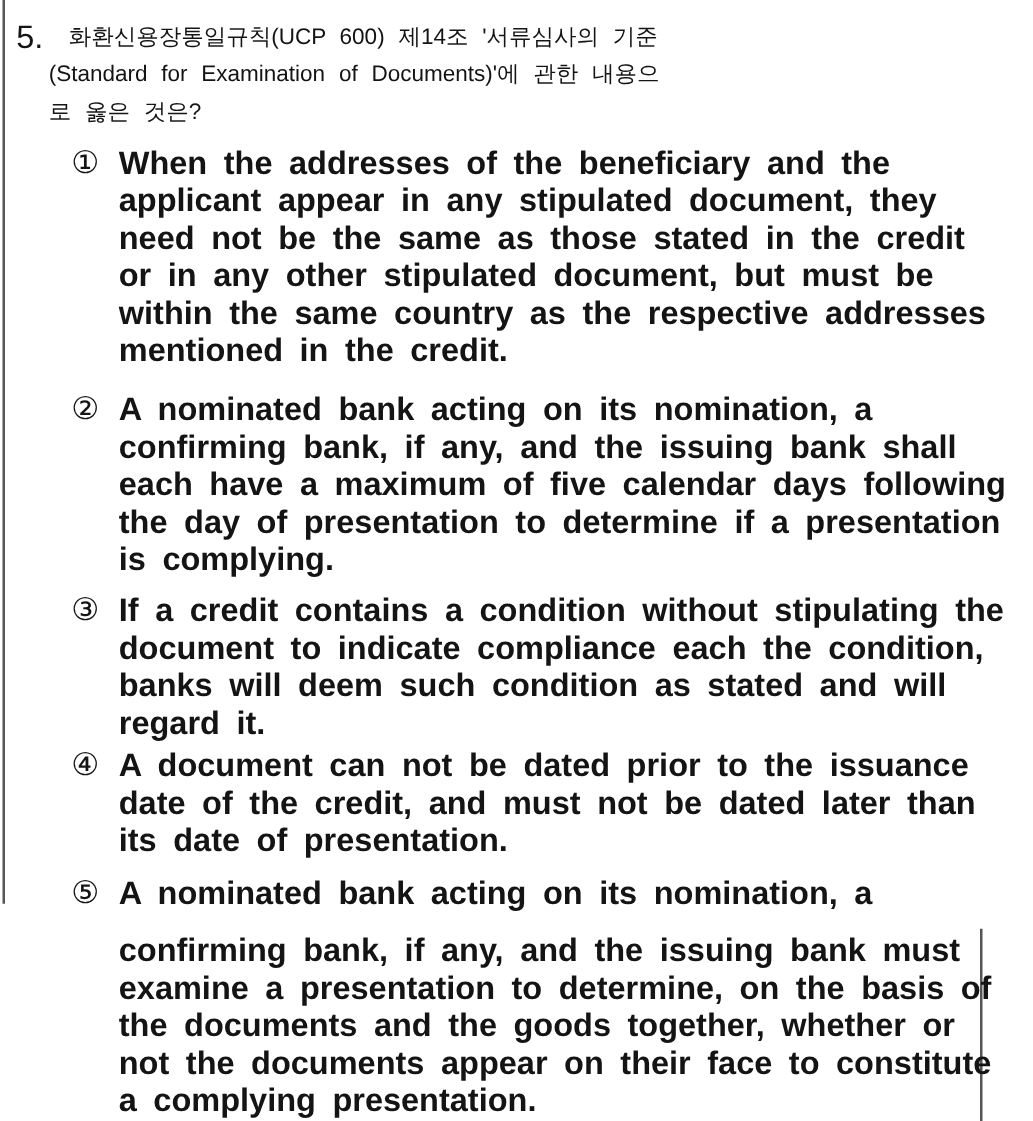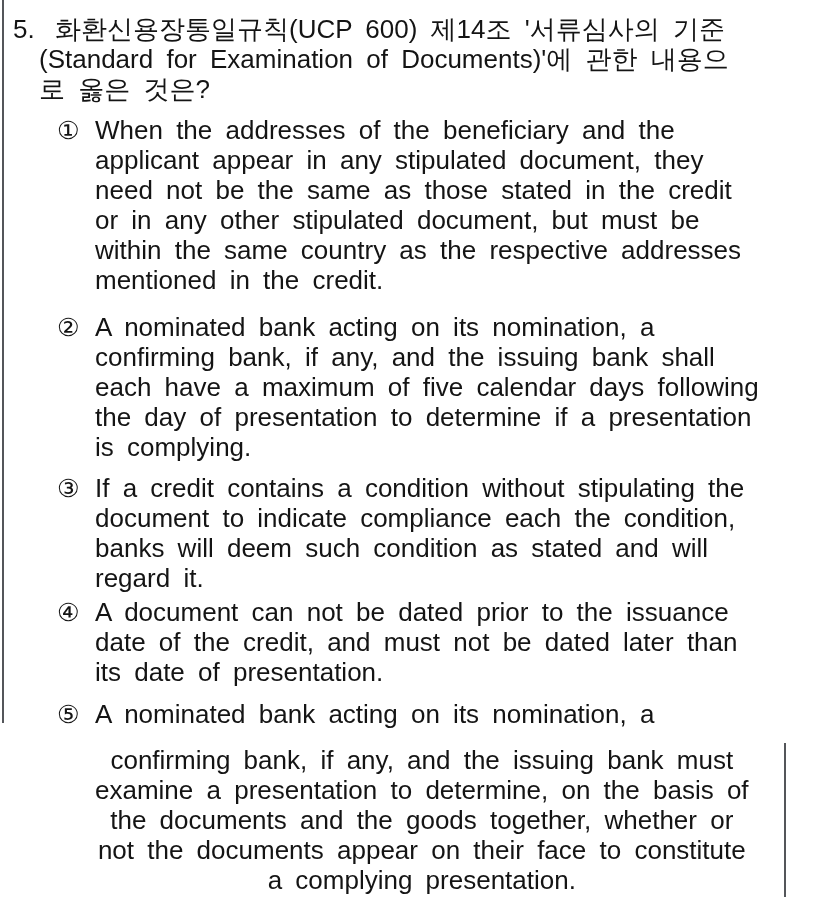--- a/index.html
+++ b/index.html
@@ -32,21 +32,21 @@
   .qnum {
     position: absolute;
     left: 0;
     top: 0;
     font-size: 26px;
     line-height: 30px;
     white-space: pre;
   }
   .stem {
     margin-left: 26px;
-    font-size: 26px;
+    font-size: 18px;
     line-height: 30px;
     white-space: pre;
     text-indent: 16px;
     word-spacing: 6px;
   }
 
   .option {
     position: absolute;
     left: 57px;
     display: flex;
@@ -57,28 +57,29 @@
     width: 38px;
     font-size: 25px;
     line-height: 30px;
   }
   .marker.empty { visibility: hidden; }
   .opt-text {
     font-size: 26px;
     line-height: 30px;
     white-space: pre;
     word-spacing: 6px;
+    font-weight: bold;
   }
 
   .opt-1 { top: 115px; }
   .opt-2 { top: 312px; }
   .opt-3 { top: 473px; }
   .opt-4 { top: 597px; }
   .opt-5 { top: 699px; }
-  .opt-5-cont { top: 745px; text-align: center; }
+  .opt-5-cont { top: 745px; }
 </style>
 </head>
 <body>
 
 <div class="page">
 
   <div class="rule rule-left"></div>
   <div class="rule rule-right"></div>
 
   <div class="question-header">

